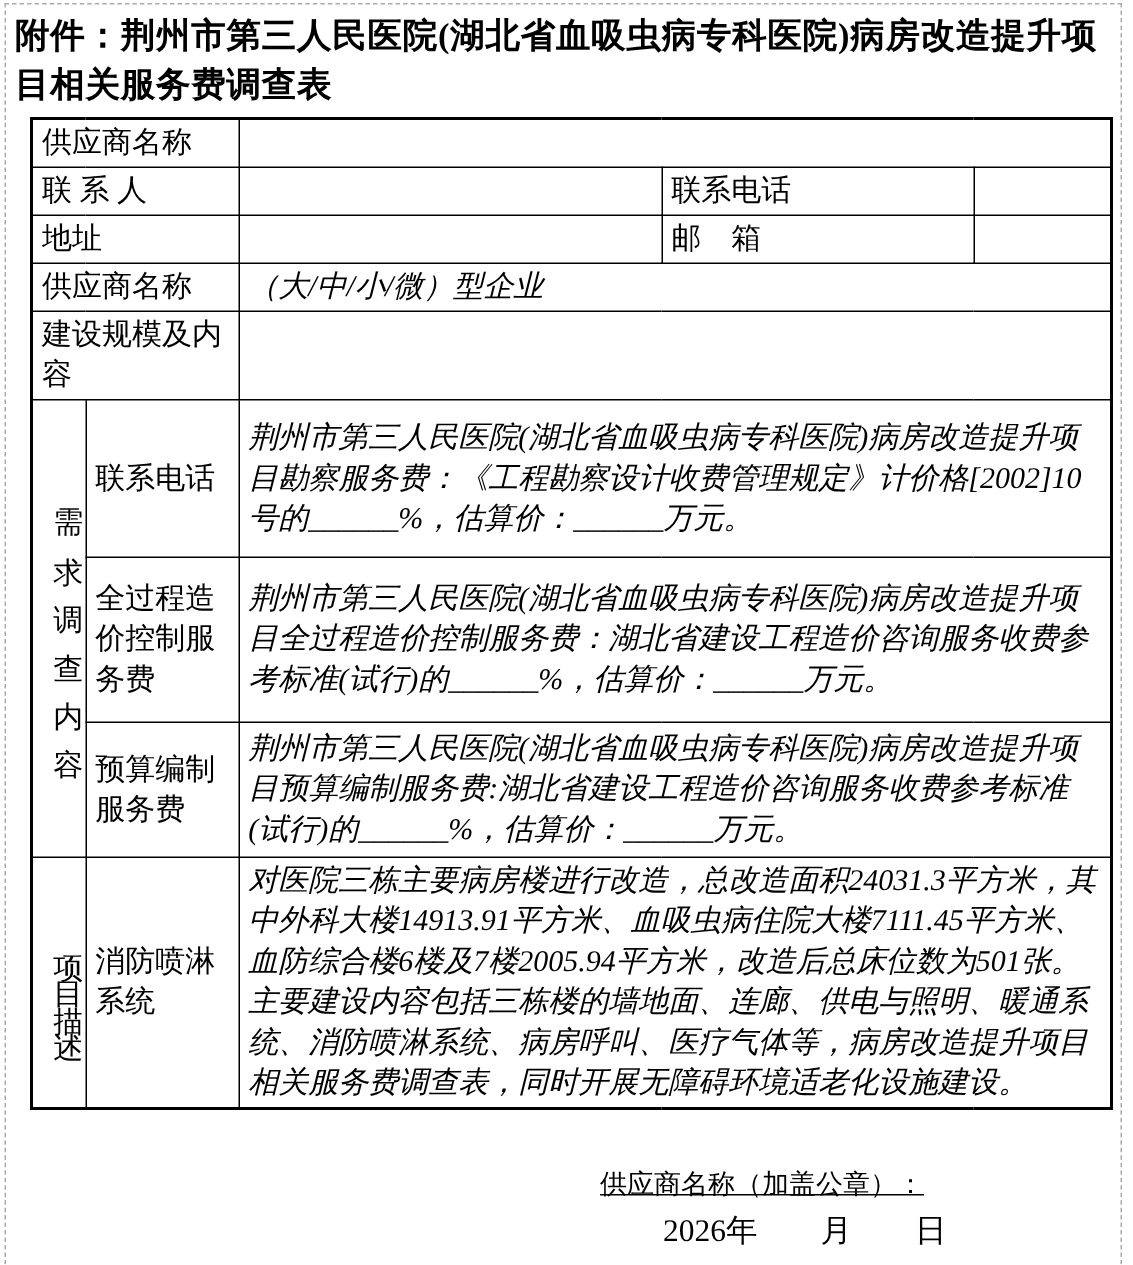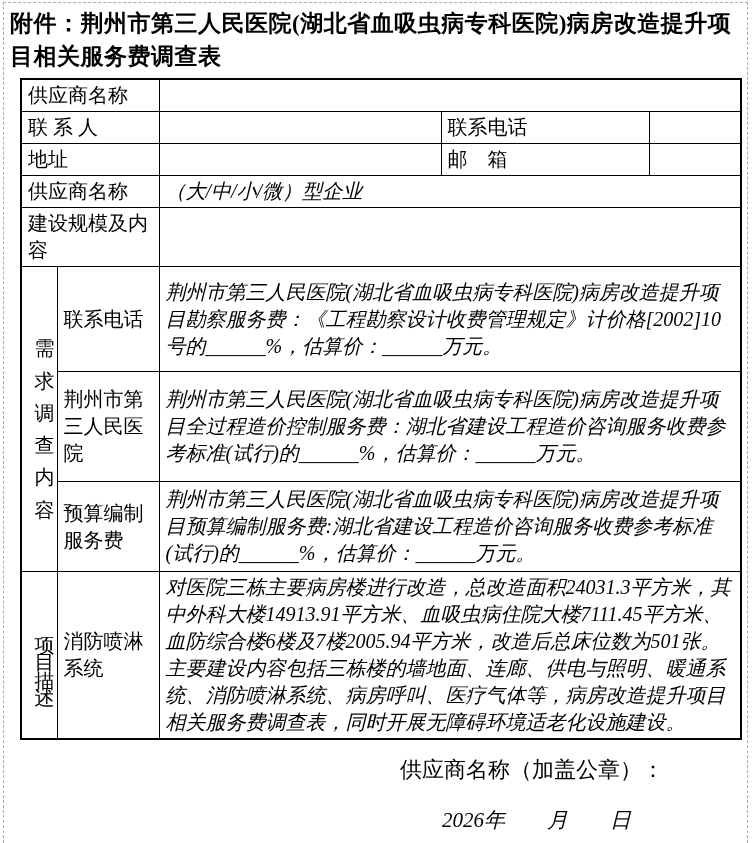--- a/index.html
+++ b/index.html
@@ -55,28 +55,28 @@
     writing-mode: vertical-rl;
     text-orientation: upright;
     margin: 0 auto;
     font-size: 20px;
     line-height: 34px;
   }
   .vert-6 { letter-spacing: 32px; }
   .vert-4 { letter-spacing: 17px; }
   .sign-line {
     position: absolute;
-    left: 400px; top: 755px;
-    font-size: 22px;
+    left: 400px; top: 777px;
+    font-size: 18px;
+    text-decoration: underline;
   }
   .date-line {
     position: absolute;
     left: 442px; top: 806px;
     font-size: 21px;
-    font-style: italic;
   }
 </style>
 </head>
 <body>
 
 <div class="page">
   <div class="boundary"></div>
 
   <div class="doc-title">附件：荆州市第三人民医院(湖北省血吸虫病专科医院)病房改造提升项目相关服务费调查表</div>
 
@@ -114,21 +114,21 @@
       <td colspan="3"></td>
     </tr>
     <tr style="height:105px">
       <td class="vcol" rowspan="3">
         <div class="vert vert-6">需求调查内容</div>
       </td>
       <td class="sublbl">联系电话</td>
       <td class="content" colspan="3">荆州市第三人民医院(湖北省血吸虫病专科医院)病房改造提升项目勘察服务费：《工程勘察设计收费管理规定》计价格[2002]10号的______%，估算价：______万元。</td>
     </tr>
     <tr style="height:110px">
-      <td class="sublbl">荆州市第三人民医院</td>
+      <td class="sublbl">全过程造价控制服务费</td>
       <td class="content" colspan="3">荆州市第三人民医院(湖北省血吸虫病专科医院)病房改造提升项目全过程造价控制服务费：湖北省建设工程造价咨询服务收费参考标准(试行)的______%，估算价：______万元。</td>
     </tr>
     <tr style="height:90px">
       <td class="sublbl">预算编制服务费</td>
       <td class="content" colspan="3">荆州市第三人民医院(湖北省血吸虫病专科医院)病房改造提升项目预算编制服务费:湖北省建设工程造价咨询服务收费参考标准(试行)的______%，估算价：______万元。</td>
     </tr>
     <tr style="height:160px">
       <td class="vcol">
         <div class="vert vert-4">项目描述</div>
       </td>

